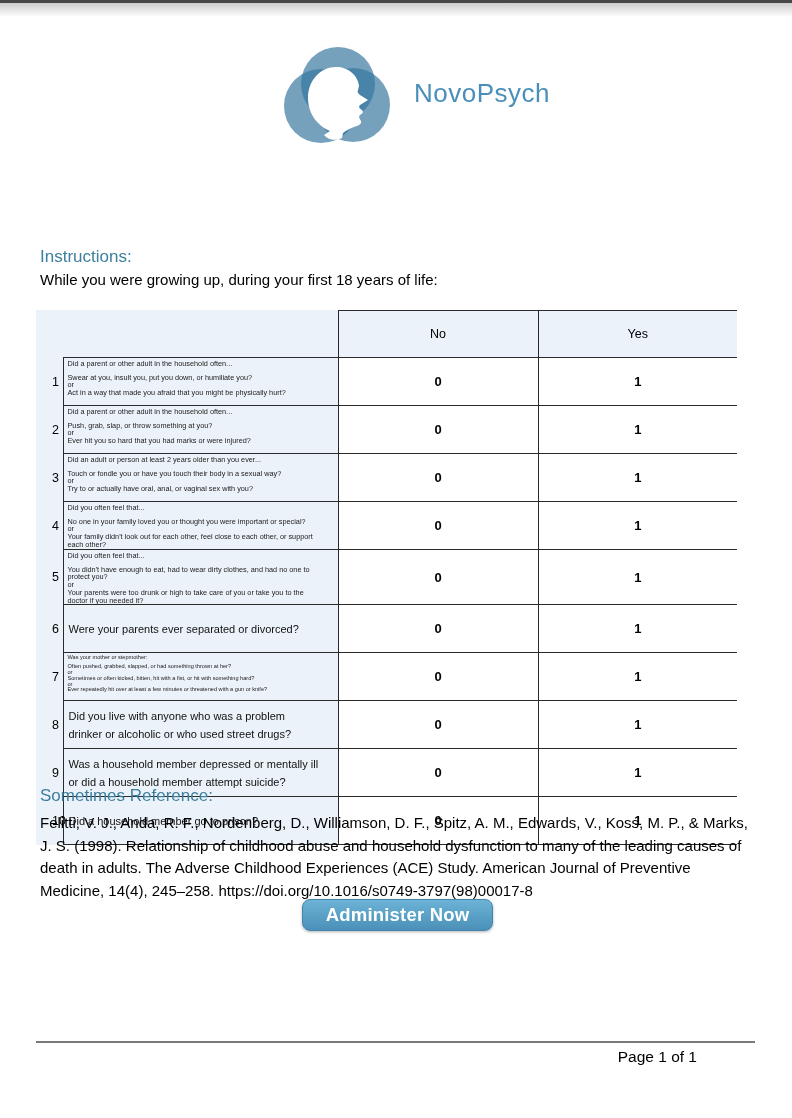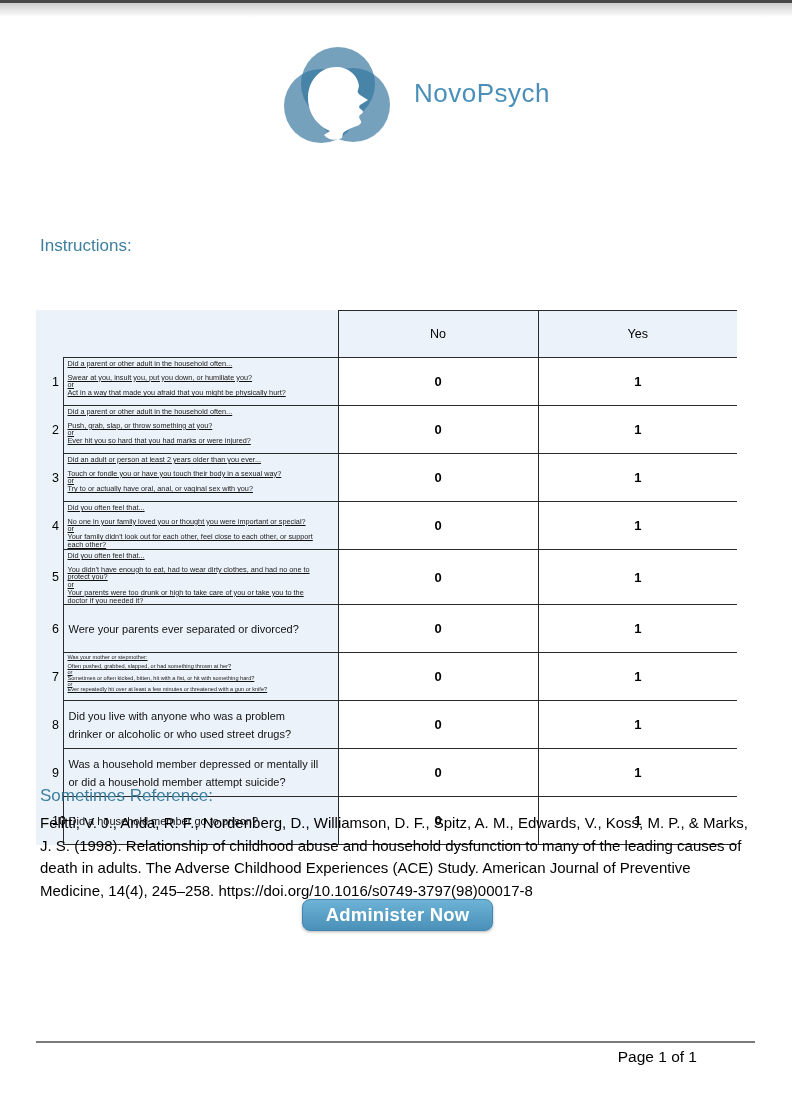--- a/index.html
+++ b/index.html
@@ -11,41 +11,41 @@
   .top-shadow { position:absolute; top:3px; left:0; width:792px; height:14px;
                 background:linear-gradient(rgba(0,0,0,0.20), rgba(0,0,0,0)); }
 
   .logo { position:absolute; left:282px; top:39px; width:112px; height:110px; }
   .brand { position:absolute; left:414px; top:78px; font-size:26px; color:#4a8fba; letter-spacing:0.5px; }
 
   .title { position:absolute; top:193px; left:0; width:792px; text-align:center;
            font-size:23.5px; font-weight:bold; color:#000; }
 
   .sec-heading { position:absolute; left:40px; font-size:17px; color:#3d7f9e; }
-  .instructions-heading { top:236px; }
+  .instructions-heading { top:247px; }
   .instructions-text { position:absolute; left:40px; top:271px; font-size:15px; color:#000; }
 
   
   .qtable { position:absolute; left:36px; top:310px; width:701px;
             border-collapse:collapse; table-layout:fixed; background:#ecf2f9; }
   .qtable th, .qtable td { padding:16px; }
   .qtable thead tr { height:40px; }
   .qtable tbody tr { height:38px; }
   .qtable tbody tr:last-child { height:35px; }
 
   .corner-header { border:none; background:#ecf2f9; }
   .opt-header { border:1.5px solid #2a2a2a; font-weight:normal; font-size:12.5px;
                 text-align:center; vertical-align:middle; background:#ecf2f9; color:#000; }
   .opt-header.last { border-right:none; }
 
   .num-cell { border:none; text-align:center; vertical-align:middle;
               font-size:12.5px; color:#000; background:#ecf2f9; }
   .q-cell { border:1.5px solid #2a2a2a; background:#ecf2f9; color:#111; overflow:hidden; }
   .q-cell.large { font-size:11px; line-height:18px; vertical-align:middle; padding:0 16px 0 5px; }
-  .q-cell.small, .q-cell.tiny { vertical-align:top; padding:2px 16px 0 4px;text-decoration:underline; }
+  .q-cell.small, .q-cell.tiny { vertical-align:top; padding:2px 16px 0 4px; }
   .q-cell.small .qline, .q-cell.small .qintro { font-size:7.3px; line-height:7.7px; color:#222; }
   .q-cell.small .qgap { height:6px; }
   .q-cell.tiny .qline, .q-cell.tiny .qintro { font-size:5.6px; line-height:5.7px; color:#222; }
   .q-cell.tiny .qgap { height:3.5px; }
 
   .ans-cell { border:1.5px solid #2a2a2a; background:#ffffff; text-align:center;
               vertical-align:middle; font-weight:bold; font-size:13px; color:#000; }
   .ans-cell.last { border-right:none; }
 
   
@@ -80,20 +80,21 @@
     <circle cx="71" cy="66" r="37" fill="#34749e" fill-opacity="0.68"></circle>
     <path fill="#ffffff" d="M54,28 C66,28 76,36 77,47 L76,51 C75,53 76,54 78,56 L86,61 L78,66
              C76,68 78,70 80,71 C82,73 80,75 78,76 C76,78 78,80 79,82 C80,85 76,87 72,88
              C67,90 63,92 61,94 L60,99 C53,102 46,101 42,96 L48,92 C36,87 26,75 26,59
              C26,41 39,28 54,28 Z"></path>
   </svg>
   <div class="brand">NovoPsych</div>
 
 
   <div class="sec-heading instructions-heading">Instructions:</div>
+  <div class="instructions-text">While you were growing up, during your first 18 years of life:</div>
 
   <table class="qtable">
     <colgroup>
       <col style="width:27px">
         <col style="width:275px">
         <col style="width:200px">
         <col style="width:199px">
     </colgroup>
     <thead>
       <tr>

